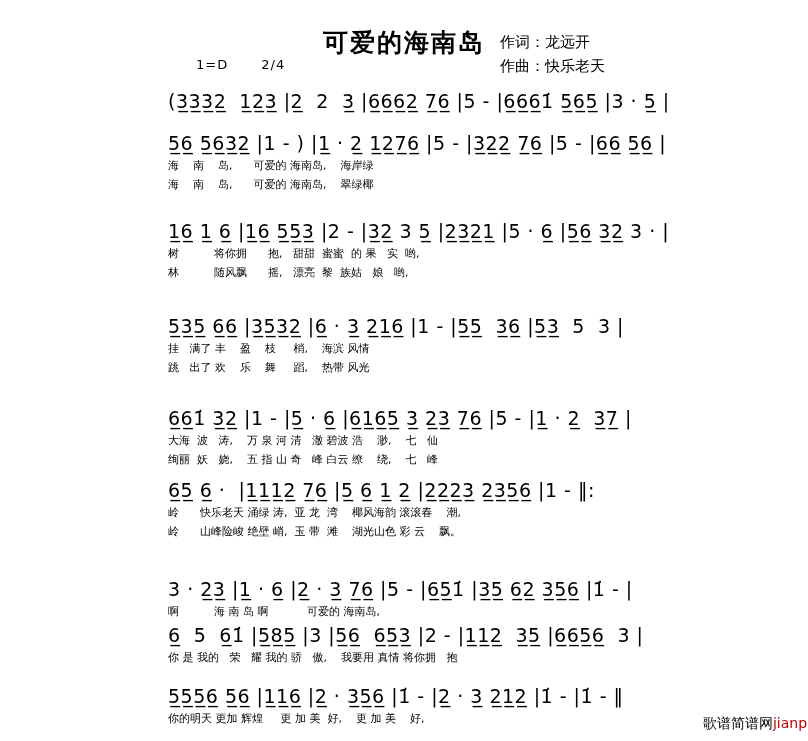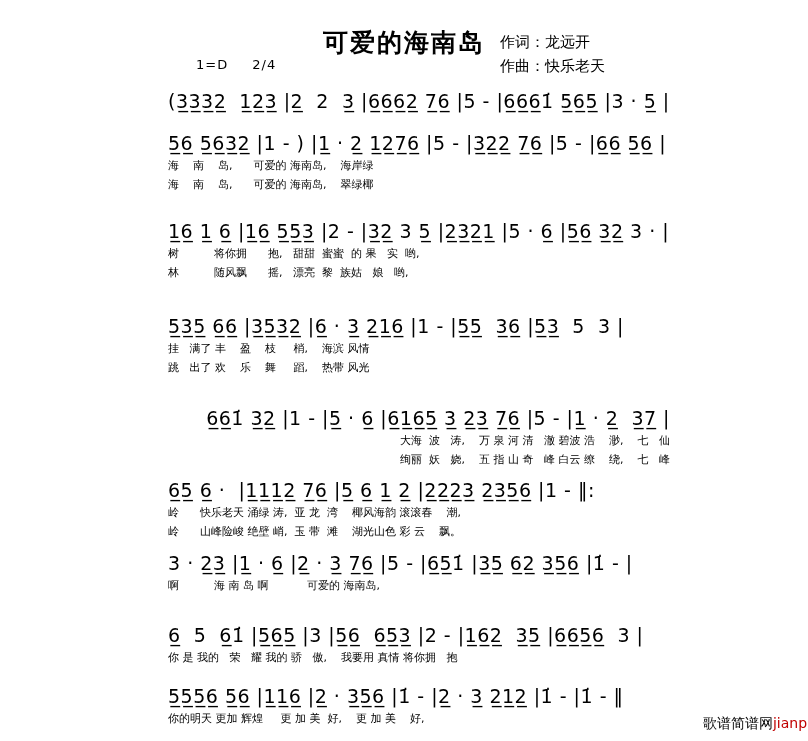--- a/index.html
+++ b/index.html
@@ -45,21 +45,21 @@
   }
   .meta {
     position: absolute;
     top: 57px;
     left: 196px;
     font-family: "DejaVu Sans", sans-serif;
     font-size: 13px;
     letter-spacing: 1px;
   }
   .meta span.key {
-    margin-right: 19px;
+    margin-right: 28px;
   }
 
   
   .system {
     position: absolute;
     left: 168px;
     width: 502px;
   }
   .notes {
     font-family: "DejaVu Sans", sans-serif;
@@ -121,39 +121,39 @@
     <div class="lyricline">树          将你拥      抱,   甜甜  蜜蜜  的 果   实  哟,</div>
     <div class="lyricline">林          随风飘      摇,   漂亮  黎  族姑   娘   哟,</div>
   </div>
 
   <div class="system" style="top:313px;">
     <div class="notes">5̲3̲5̲ 6̲6̲ |3̲5̲3̲2̲ |6̲ · 3̲ 2̲1̲6̲ |1 - |5̲5̲  3̲6̲ |5̲3̲  5  3 |</div>
     <div class="lyricline">挂   满了 丰    盈    枝     梢,    海滨 风情</div>
     <div class="lyricline">跳   出了 欢    乐    舞     蹈,    热带 风光</div>
   </div>
 
-  <div class="system" style="top:405px;text-align:right;">
+  <div class="system" style="top:405px;">
     <div class="notes">6̲6̲1̇ 3̲2̲ |1 - |5̲ · 6̲ |6̲1̲6̲5̲ 3̲ 2̲3̲ 7̲6̲ |5 - |1̲ · 2̲  3̲7̲ |</div>
     <div class="lyricline">大海  波   涛,    万 泉 河 清   澈 碧波 浩    渺,    七   仙</div>
     <div class="lyricline">绚丽  妖   娆,    五 指 山 奇   峰 白云 缭    绕,    七   峰</div>
   </div>
 
   <div class="system" style="top:477px;">
     <div class="notes">6̲5̲ 6̲ ·  |1̲1̲1̲2̲ 7̲6̲ |5̲ 6̲ 1̲ 2̲ |2̲2̲2̲3̲ 2̲3̲5̲6̲ |1 - ‖:</div>
     <div class="lyricline">岭      快乐老天 涌绿 涛,  亚 龙  湾    椰风海韵 滚滚春    潮,</div>
     <div class="lyricline">岭      山峰险峻 绝壁 峭,  玉 带  滩    湖光山色 彩 云    飘。</div>
   </div>
 
-  <div class="system" style="top:550px;">
+  <div class="system" style="top:576px;">
     <div class="notes">3 · 2̲3̲ |1̲ · 6̲ |2̲ · 3̲ 7̲6̲ |5 - |6̲5̲1̇ |3̲5̲ 6̲2̲ 3̲5̲6̲ |1̇ - |</div>
     <div class="lyricline">啊          海 南 岛 啊           可爱的 海南岛,</div>
   </div>
 
   <div class="system" style="top:622px;">
-    <div class="notes">6̲  5  6̲1̇ |5̲6̲5̲ |3 |5̲6̲  6̲5̲3̲ |2 - |1̲6̲2̲  3̲5̲ |6̲6̲5̲6̲  3 |</div>
+    <div class="notes">6̲  5  6̲1̇ |5̲8̲5̲ |3 |5̲6̲  6̲5̲3̲ |2 - |1̲1̲2̲  3̲5̲ |6̲6̲5̲6̲  3 |</div>
     <div class="lyricline">你 是 我的   荣   耀 我的 骄   傲,    我要用 真情 将你拥   抱</div>
   </div>
 
   <div class="system" style="top:683px;">
     <div class="notes">5̲5̲5̲6̲ 5̲6̲ |1̲1̲6̲ |2̲ · 3̲5̲6̲ |1̇ - |2̲ · 3̲ 2̲1̲2̲ |1̇ - |1̇ - ‖</div>
     <div class="lyricline">你的明天 更加 辉煌     更 加 美  好,    更 加 美    好,</div>
   </div>
 
   <div class="footer">
     <span class="cn">歌谱简谱网</span><span class="url">jianpu.cn</span>

